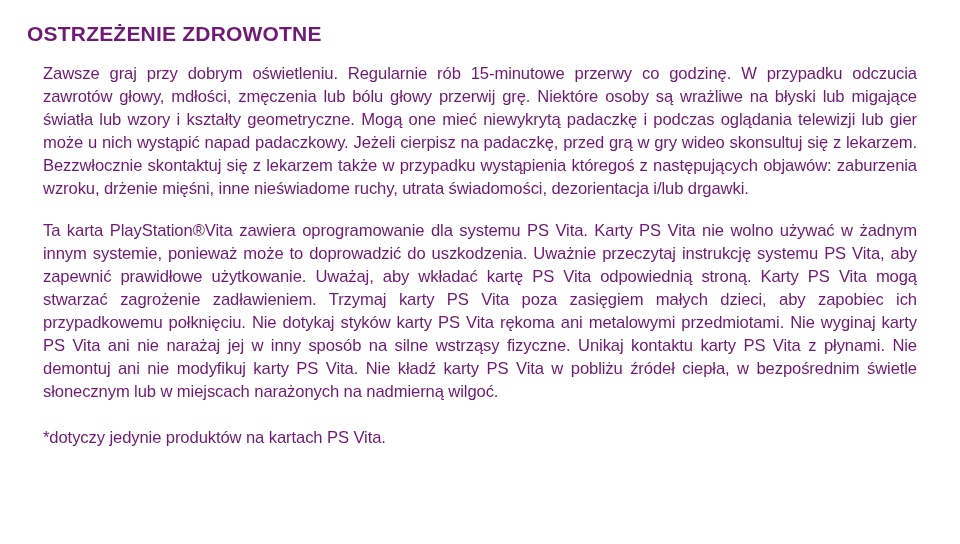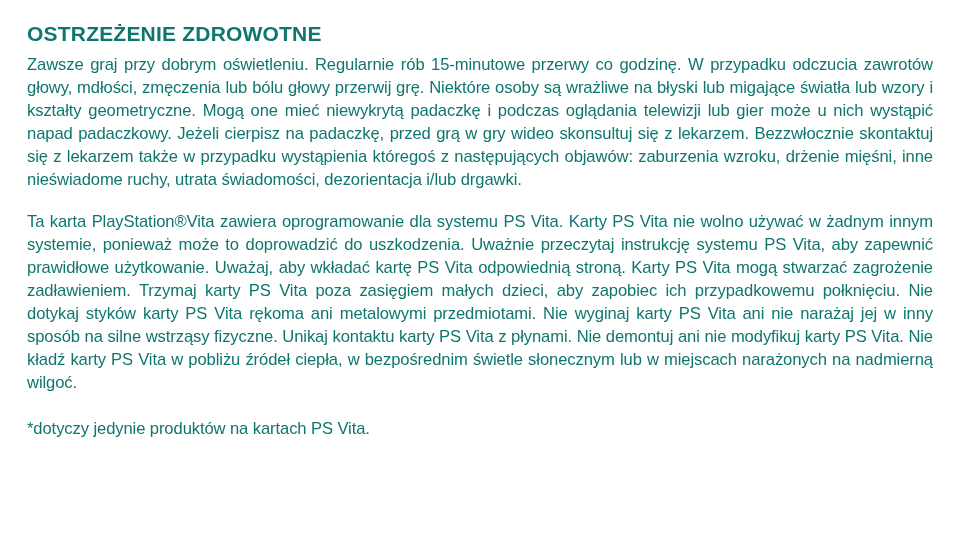--- a/index.html
+++ b/index.html
@@ -9,45 +9,45 @@
     height: 544px;
     background: #ffffff;
     overflow: hidden;
   }
   .page {
     box-sizing: border-box;
     width: 960px;
     height: 544px;
     padding: 22px 27px 0 27px;
     font-family: "Liberation Sans", "DejaVu Sans", sans-serif;
-    color: #0f766e;
+    color: #701a75;
   }
   .section-heading {
     font-size: 21px;
     font-weight: bold;
     letter-spacing: 0.2px;
     margin: 0 0 7px 0;
     line-height: 1.15;
   }
   .section-body {
     font-size: 16.6px;
     line-height: 23px;
     letter-spacing: -0.1px;
-    margin: 0;
+    margin: 16px;
     text-align: justify;
     text-justify: inter-word;
   }
   .section + .section {
     margin-top: 19px;
   }
   .footnote {
     font-size: 16.6px;
     line-height: 23px;
     letter-spacing: -0.1px;
-    margin: 23px 0 0 0;
+    margin: 23px 0 0 16px;
     text-align: left;
   }
 </style>
 </head>
 <body>
 
 <div class="page">
 
   <div class="section">
     <h1 class="section-heading">OSTRZEŻENIE ZDROWOTNE</h1>

